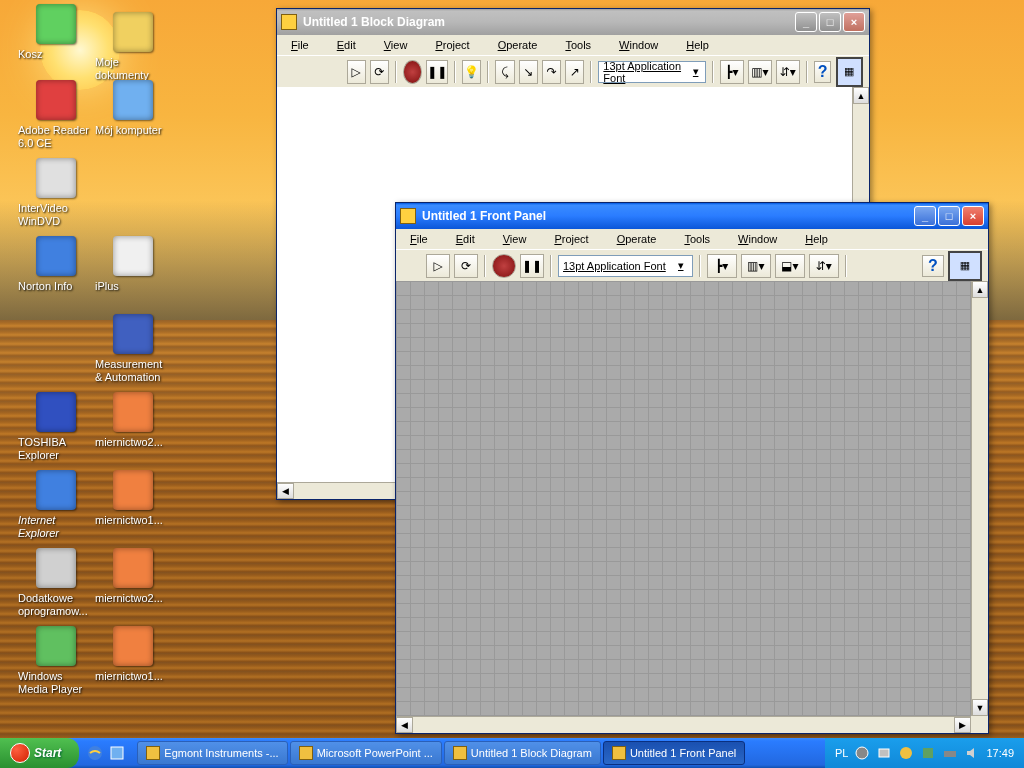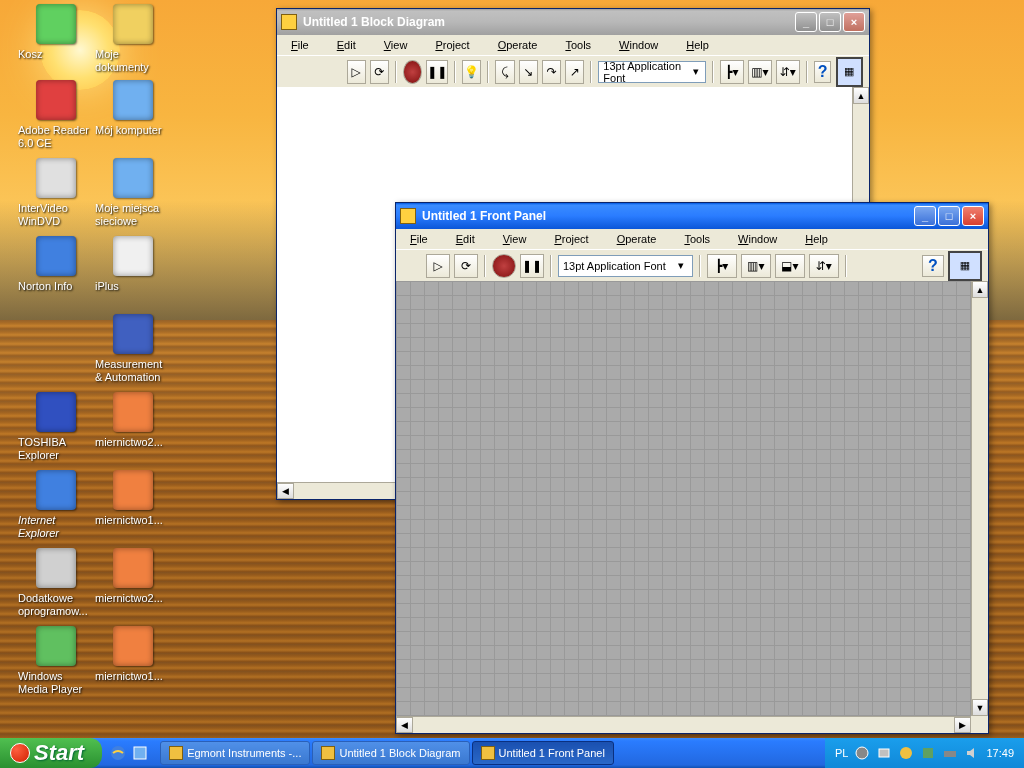--- a/index.html
+++ b/index.html
@@ -31,37 +31,37 @@
 .titlebar.inactive .winbtn.min, .titlebar.inactive .winbtn.max { background:linear-gradient(to bottom,#c0c0c0,#909090);}
 .titlebar.inactive .winbtn.close { background:linear-gradient(to bottom,#e0a098,#c07060);}
 
 .menubar { height:20px; display:flex; align-items:center; padding:0 6px; gap:12px; background:#ece9d8; }
 .menubar .mitem { font-size:11px; padding:2px 8px; cursor:pointer; }
 .menubar .mitem::first-letter { text-decoration:underline; }
 
 .toolbar { height:32px; display:flex; align-items:center; padding:2px 6px; gap:4px; background:#ece9d8; border-top:1px solid #fff; }
 .tbtn { width:24px; height:24px; border:1px solid #aca899; background:linear-gradient(to bottom,#fff,#ece9d8); display:flex; align-items:center; justify-content:center; cursor:pointer; font-size:12px;}
 .tsep { width:2px; height:22px; border-left:1px solid #aca899; border-right:1px solid #fff; margin:0 2px;}
-.fontbox { height:22px; border:1px solid #7f9db9; background:#fff; display:flex; align-items:center; padding:0 4px; font-size:11px; gap:8px;}
+.fontbox { height:22px; border:1px solid #7f9db9; background:#fff; display:flex; align-items:center; padding:0 4px; font-size:11px; gap:8px;text-decoration:underline;}
 .fontbox .dd { width:14px; text-align:center;}
 .cornericon { margin-left:auto; width:34px; height:30px; border:2px solid #444; background:#d0e0ff; display:flex; align-items:center; justify-content:center; font-size:11px;}
 
 .canvas-area { flex:1; position:relative; background:#fff; overflow:hidden;}
 .canvas-area.grid { background:#aaa; background-image: linear-gradient(#999 1px, transparent 1px), linear-gradient(90deg, #999 1px, transparent 1px); background-size:14px 14px; }
 .vscroll { position:absolute; right:0; top:0; bottom:17px; width:17px; background:#ece9d8; border-left:1px solid #aca899;}
 .vscroll .arr { height:17px; border:1px solid #aca899; background:linear-gradient(to bottom,#fff,#ddd); display:flex; align-items:center; justify-content:center; font-size:9px;}
 .hscroll { position:absolute; left:0; right:17px; bottom:0; height:17px; background:#ece9d8; border-top:1px solid #aca899; display:flex; justify-content:space-between;}
 .hscroll .arr { width:17px; border:1px solid #aca899; background:linear-gradient(to bottom,#fff,#ddd); display:flex; align-items:center; justify-content:center; font-size:9px;}
 .cornerbox { position:absolute; right:0; bottom:0; width:17px; height:17px; background:#ece9d8;}
 
 .helpbtn { width:22px; height:22px; border:1px solid #aca899; background:linear-gradient(to bottom,#fff,#ece9d8); display:flex; align-items:center; justify-content:center; font-weight:bold; color:#0050c0;}
 
 
 .taskbar { position:absolute; left:0; right:0; bottom:0; height:30px; background:linear-gradient(to bottom,#3a8cff 0%,#2a7cff 10%,#2268e0 90%,#1050b0); display:flex; align-items:center;}
-.startbtn { height:30px; padding:0 18px 0 10px; background:linear-gradient(to bottom,#50c050,#2a9030); border-radius:0 12px 12px 0; color:#fff; font-weight:bold; font-style:italic; font-size:22px; display:flex; align-items:center; gap:4px; cursor:pointer; text-shadow:1px 1px 2px #063;}
+.startbtn { height:30px; padding:0 18px 0 10px; background:linear-gradient(to bottom,#50c050,#2a9030); border-radius:0 12px 12px 0; color:#fff; font-weight:bold; font-style:italic; font-size:12px; display:flex; align-items:center; gap:4px; cursor:pointer; text-shadow:1px 1px 2px #063;}
 .startbtn .orb { width:20px; height:20px; border-radius:50%; background:radial-gradient(circle at 30% 30%,#ff6040,#d02000); border:1px solid #fff;}
 .ql { display:flex; gap:2px; padding:0 6px;}
 .ql .qi { width:20px; height:20px; cursor:pointer; display:flex; align-items:center; justify-content:center; font-size:14px;}
 .taskbtns { display:flex; gap:2px; flex:1; padding:0 4px;}
 .taskbtn { height:24px; padding:0 8px; background:linear-gradient(to bottom,#5090e8,#3a78d0); border:1px solid #2a60b8; border-radius:3px; color:#fff; font-size:11px; display:flex; align-items:center; gap:4px; cursor:pointer; min-width:140px; max-width:170px; overflow:hidden; white-space:nowrap;}
 .taskbtn.active { background:linear-gradient(to bottom,#1a50b0,#2a68c8); border-color:#0a3080;}
 .taskbtn .ti { width:14px; height:14px; flex-shrink:0;}
 .systray { background:linear-gradient(to bottom,#1a9eec,#1088d8); height:30px; display:flex; align-items:center; padding:0 10px; gap:6px; font-size:11px; color:#fff;}
 .systray .si { width:16px; height:16px; cursor:pointer;}
 
@@ -72,39 +72,35 @@
 
 <div class="sun"></div>
 <div class="horizon"></div>
 <div class="water"></div>
 
 <div class="desktop" id="desktop">
     <div class="dicon" style="left: 18px; top: 4px;">
       <div class="ic" style="background:#60d060;box-shadow:inset 0 0 6px rgba(0,0,0,0.4),1px 1px 2px rgba(0,0,0,0.5)"></div>
       <div class="lbl">Kosz</div>
     </div>
-    <div class="dicon" style="left: 95px; top: 4px;">
+    <div class="dicon" style="left: 95px; top: 12px;">
       <div class="ic" style="background:#f0d060;box-shadow:inset 0 0 6px rgba(0,0,0,0.4),1px 1px 2px rgba(0,0,0,0.5)"></div>
       <div class="lbl">Moje dokumenty</div>
     </div>
     <div class="dicon" style="left: 18px; top: 80px;">
       <div class="ic" style="background:#e04040;box-shadow:inset 0 0 6px rgba(0,0,0,0.4),1px 1px 2px rgba(0,0,0,0.5)"></div>
       <div class="lbl">Adobe Reader 6.0 CE</div>
     </div>
     <div class="dicon" style="left: 95px; top: 80px;">
       <div class="ic" style="background:#70b0f0;box-shadow:inset 0 0 6px rgba(0,0,0,0.4),1px 1px 2px rgba(0,0,0,0.5)"></div>
       <div class="lbl">Mój komputer</div>
     </div>
     <div class="dicon" style="left: 18px; top: 158px;">
       <div class="ic" style="background:#e0e0e0;box-shadow:inset 0 0 6px rgba(0,0,0,0.4),1px 1px 2px rgba(0,0,0,0.5)"></div>
       <div class="lbl">InterVideo WinDVD</div>
-    </div>
-    <div class="dicon" style="left: 95px; top: 158px;">
-      <div class="ic" style="background:#70b0f0;box-shadow:inset 0 0 6px rgba(0,0,0,0.4),1px 1px 2px rgba(0,0,0,0.5)"></div>
-      <div class="lbl">Moje miejsca sieciowe</div>
     </div>
     <div class="dicon" style="left: 18px; top: 236px;">
       <div class="ic" style="background:#4080e0;box-shadow:inset 0 0 6px rgba(0,0,0,0.4),1px 1px 2px rgba(0,0,0,0.5)"></div>
       <div class="lbl">Norton Info</div>
     </div>
     <div class="dicon" style="left: 95px; top: 236px;">
       <div class="ic" style="background:#f0f0f0;box-shadow:inset 0 0 6px rgba(0,0,0,0.4),1px 1px 2px rgba(0,0,0,0.5)"></div>
       <div class="lbl">iPlus</div>
     </div>
     <div class="dicon" style="left: 95px; top: 314px;">
@@ -277,20 +273,24 @@
         </svg>
       </div>
   </div>
   <div class="taskbtns" id="taskbtns">
       <div class="taskbtn">
         <div class="ti" style="background:#f0c040;border:1px solid #806010"></div>
         <span>Egmont Instruments -...</span>
       </div>
       <div class="taskbtn">
         <div class="ti" style="background:#f0c040;border:1px solid #806010"></div>
+        <span>Microsoft PowerPoint ...</span>
+      </div>
+      <div class="taskbtn">
+        <div class="ti" style="background:#f0c040;border:1px solid #806010"></div>
         <span>Untitled 1 Block Diagram</span>
       </div>
       <div class="taskbtn active">
         <div class="ti" style="background:#f0c040;border:1px solid #806010"></div>
         <span>Untitled 1 Front Panel</span>
       </div>
     </div>
   <div class="systray">
     <span>PL</span>
     <div class="si">

